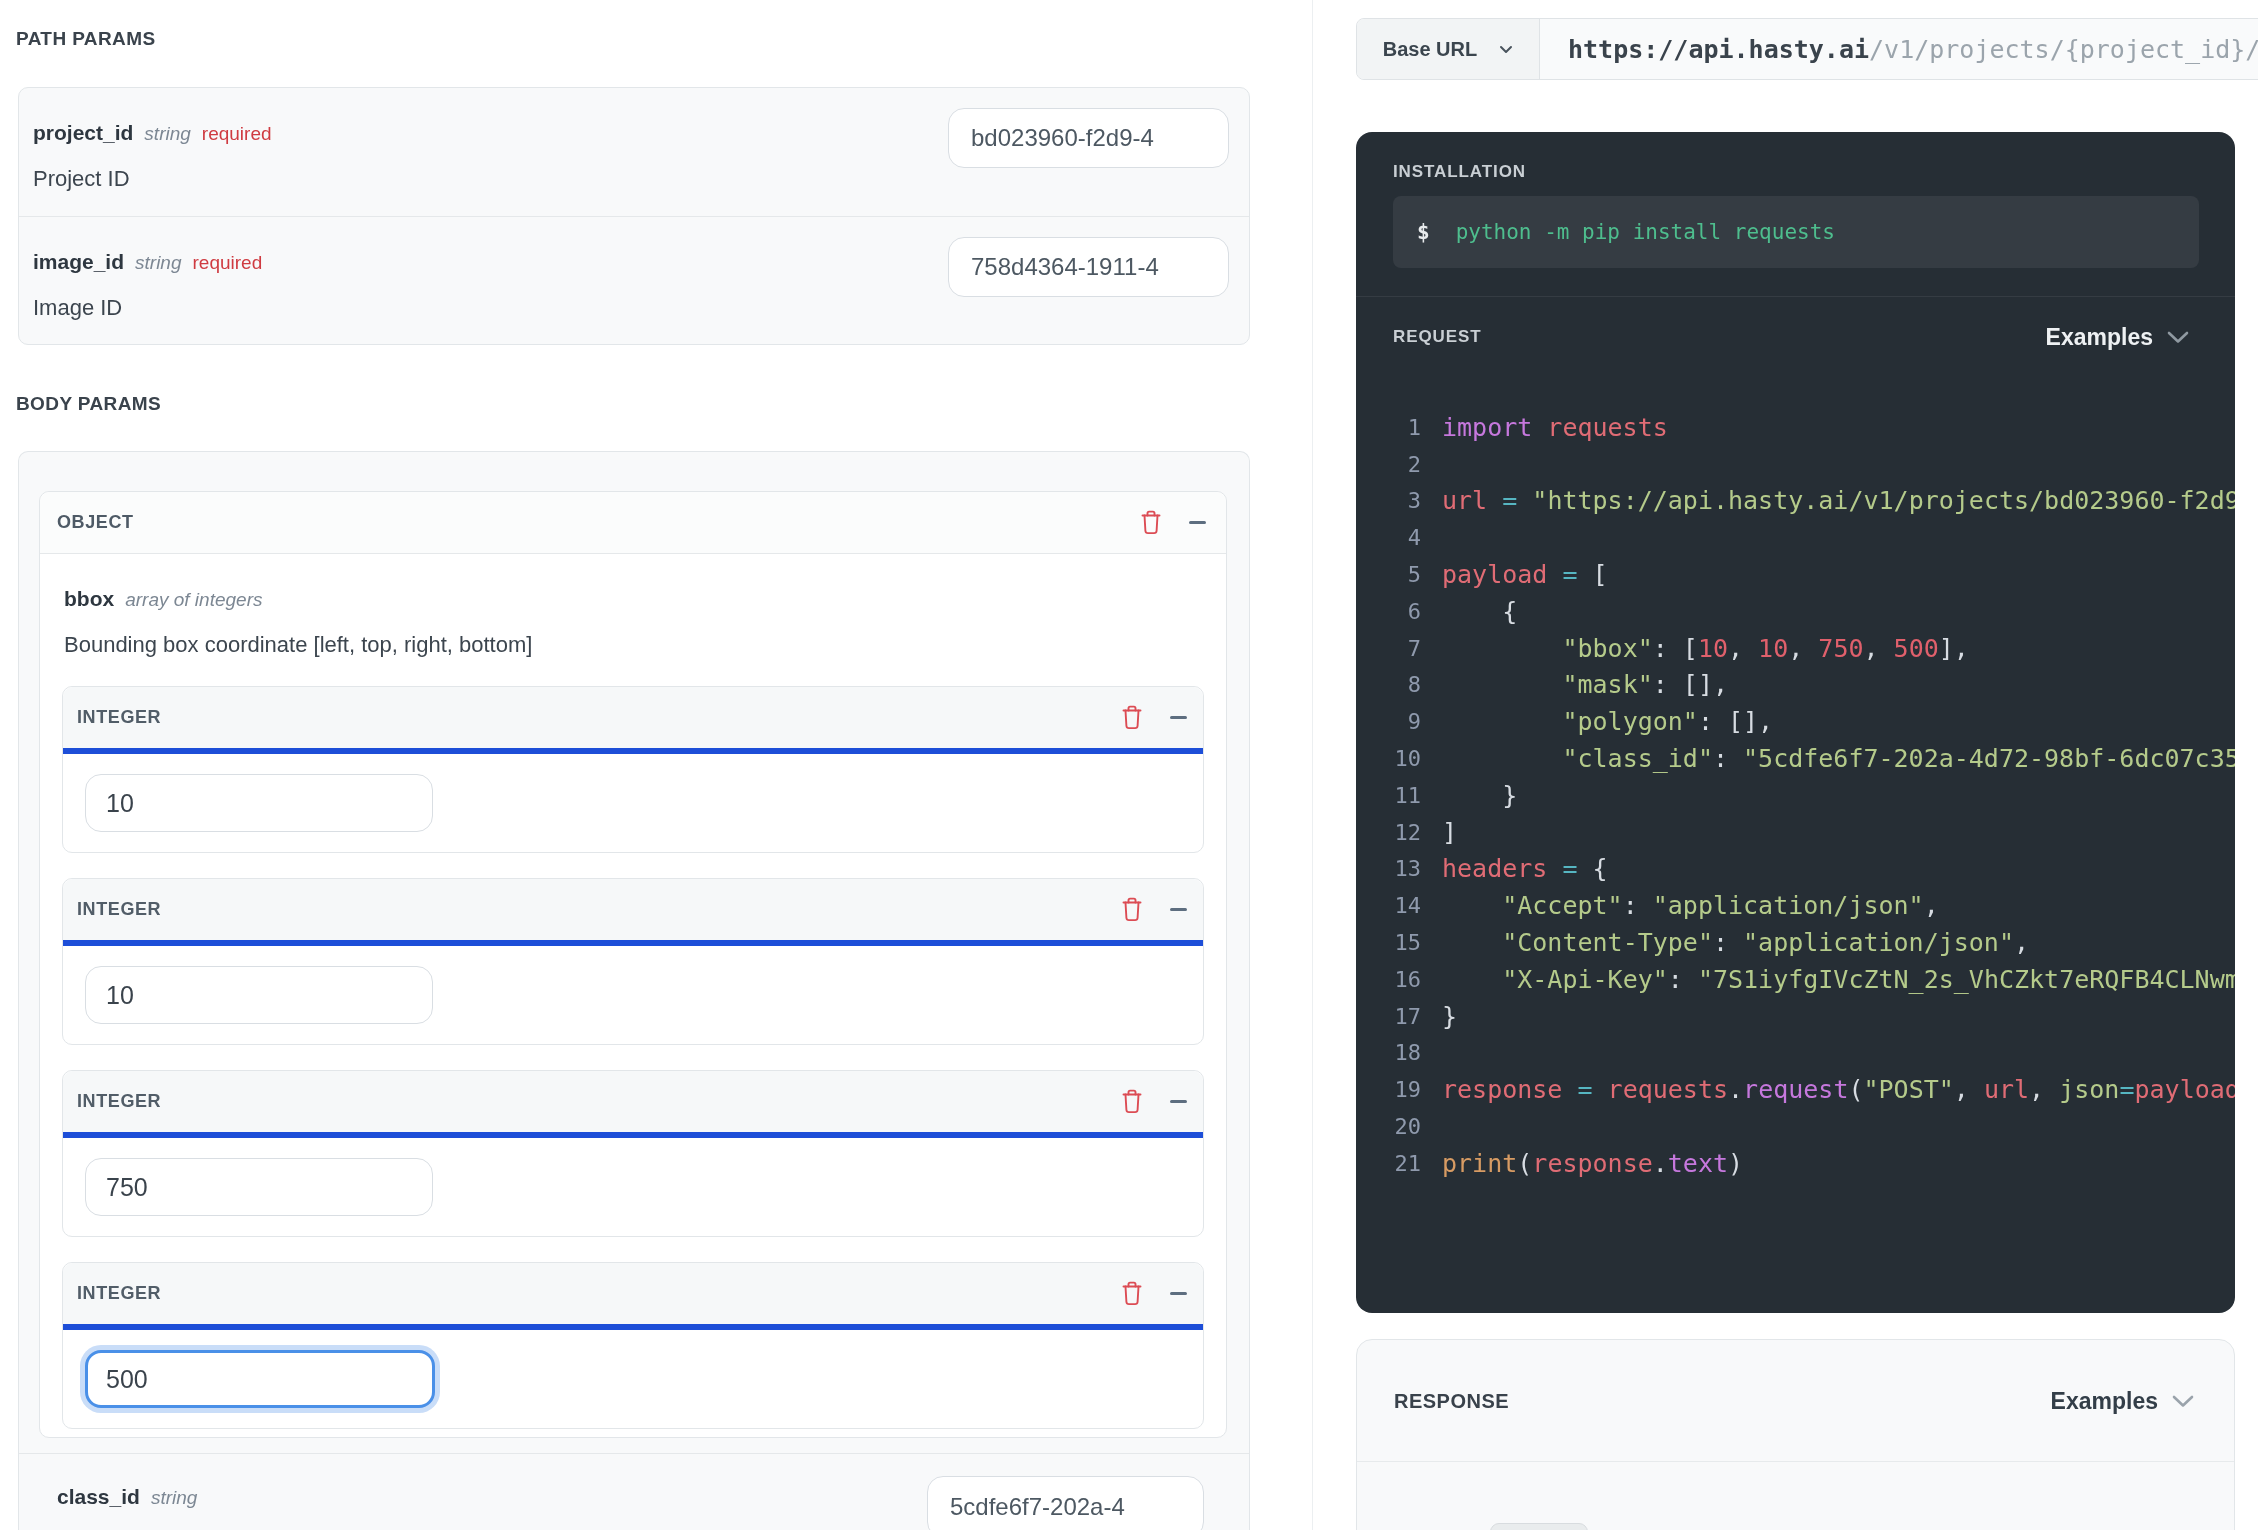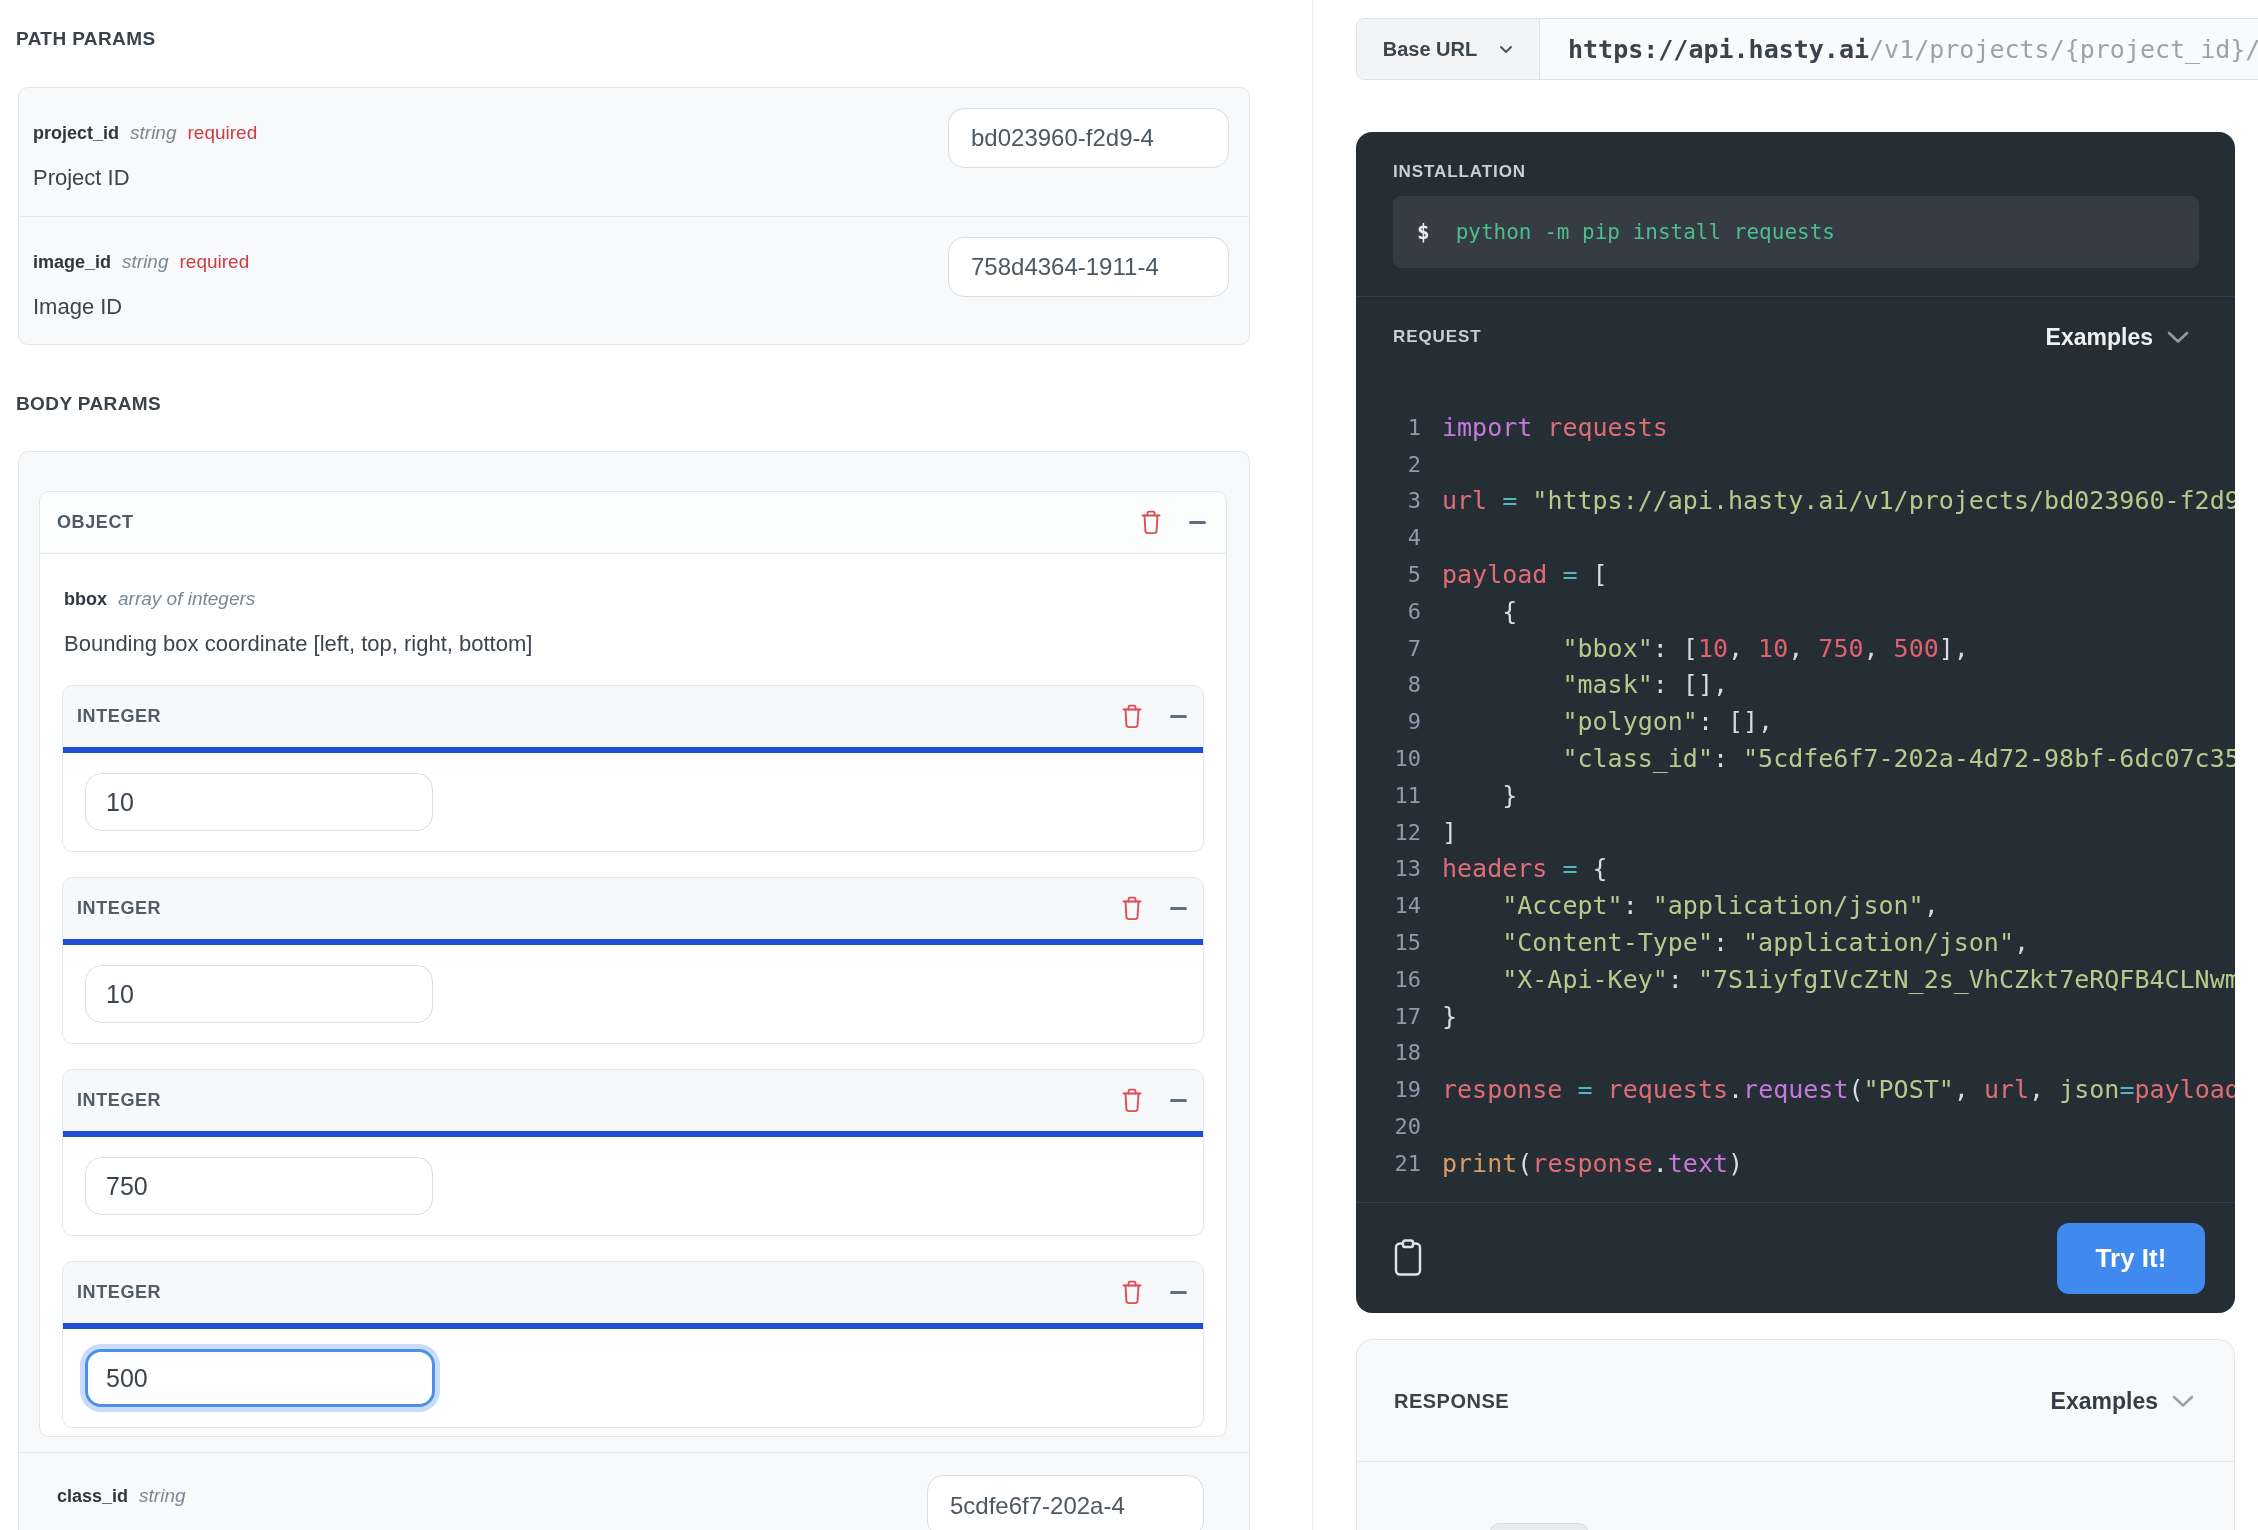--- a/index.html
+++ b/index.html
@@ -10,21 +10,21 @@
   
   .sec-title{position:absolute;font-size:19px;font-weight:700;color:#3a434c;letter-spacing:.4px;}
   #pp-title{left:16px;top:28px;}
   #bp-title{left:16px;top:393px;}
 
   .card{position:absolute;background:#f8f9fa;border:1px solid #e2e6e9;border-radius:10px;box-sizing:border-box;}
   #path-card{left:18px;top:87px;width:1232px;height:258px;}
   .prow{position:relative;height:128px;padding:30px 0 0 14px;box-sizing:border-box;}
   .prow + .prow{border-top:1px solid #e5e8ea;}
   .nameline{line-height:30px;white-space:nowrap;}
-  .pname{font-size:18px;font-weight:700;color:#2e3740;}
+  .pname{font-size:21px;font-weight:700;color:#2e3740;}
   .ptype{font-size:19px;color:#7c8793;margin-left:11px;font-style:italic;}
   .preq{font-size:19px;color:#cf3b41;margin-left:11px;text-align:right;}
   .pdesc{margin-top:18px;font-size:22px;color:#3c454e;line-height:22px;}
   .txt{box-sizing:border-box;background:#fff;border:1px solid #d9dee3;border-radius:16px;
        font-size:24px;color:#4d5862;padding:0 4px 0 22px;font-family:"Liberation Sans",sans-serif;
        outline:none;white-space:nowrap;overflow:hidden;}
   .prow .txt{position:absolute;right:20px;top:20px;width:281px;height:60px;}
 
   #body-card{left:18px;top:451px;width:1232px;height:1200px;border-bottom:none;}
   #object-card{margin:39px 22px 0 20px;background:#fff;border:1px solid #e2e6e9;border-radius:10px;}
@@ -277,29 +277,20 @@
         <div class="cl"><span class="ln">13</span><span class="cc"><span class="tk-var">headers</span><span class="tk-pun"> </span><span class="tk-op">=</span><span class="tk-pun"> {</span></span></div>
         <div class="cl"><span class="ln">14</span><span class="cc"><span class="tk-pun">    </span><span class="tk-str">"Accept"</span><span class="tk-pun">: </span><span class="tk-str">"application/json"</span><span class="tk-pun">,</span></span></div>
         <div class="cl"><span class="ln">15</span><span class="cc"><span class="tk-pun">    </span><span class="tk-str">"Content-Type"</span><span class="tk-pun">: </span><span class="tk-str">"application/json"</span><span class="tk-pun">,</span></span></div>
         <div class="cl"><span class="ln">16</span><span class="cc"><span class="tk-pun">    </span><span class="tk-str">"X-Api-Key"</span><span class="tk-pun">: </span><span class="tk-str">"7S1iyfgIVcZtN_2s_VhCZkt7eRQFB4CLNwm2</span></span></div>
         <div class="cl"><span class="ln">17</span><span class="cc"><span class="tk-pun">}</span></span></div>
         <div class="cl"><span class="ln">18</span><span class="cc"></span></div>
         <div class="cl"><span class="ln">19</span><span class="cc"><span class="tk-var">response</span><span class="tk-pun"> </span><span class="tk-op">=</span><span class="tk-pun"> </span><span class="tk-var">requests</span><span class="tk-pun">.</span><span class="tk-fn">request</span><span class="tk-pun">(</span><span class="tk-str">"POST"</span><span class="tk-pun">, </span><span class="tk-var">url</span><span class="tk-pun">, </span><span class="tk-str">json</span><span class="tk-op">=</span><span class="tk-var">payload</span></span></div>
         <div class="cl"><span class="ln">20</span><span class="cc"></span></div>
         <div class="cl"><span class="ln">21</span><span class="cc"><span class="tk-bi">print</span><span class="tk-pun">(</span><span class="tk-var">response</span><span class="tk-pun">.</span><span class="tk-fn">text</span><span class="tk-pun">)</span></span></div>
       </div>
-    <div class="dk-bottom">
-      <button class="icon-btn">
-        <svg width="28" height="38" viewBox="0 0 28 38" fill="none" stroke="#dfe4e8" stroke-width="2.4" stroke-linejoin="round">
-          <rect x="2" y="4.5" width="24" height="31" rx="4"></rect>
-          <rect x="9" y="1.5" width="10" height="6.5" rx="2" fill="#262e35"></rect>
-        </svg>
-      </button>
-      <button class="tryit">Try It!</button>
-    </div>
   </div>
 
   <div id="resp">
     <div class="resp-head">
       <span class="resp-title">RESPONSE</span>
       <button class="examples">
         <span>Examples</span>
         <svg width="22" height="13" viewBox="0 0 22 13" fill="none" stroke="#9aa3ab" stroke-width="2.6" stroke-linecap="round" stroke-linejoin="round">
             <polyline points="2,2 11,10.5 20,2"></polyline>
           </svg>

